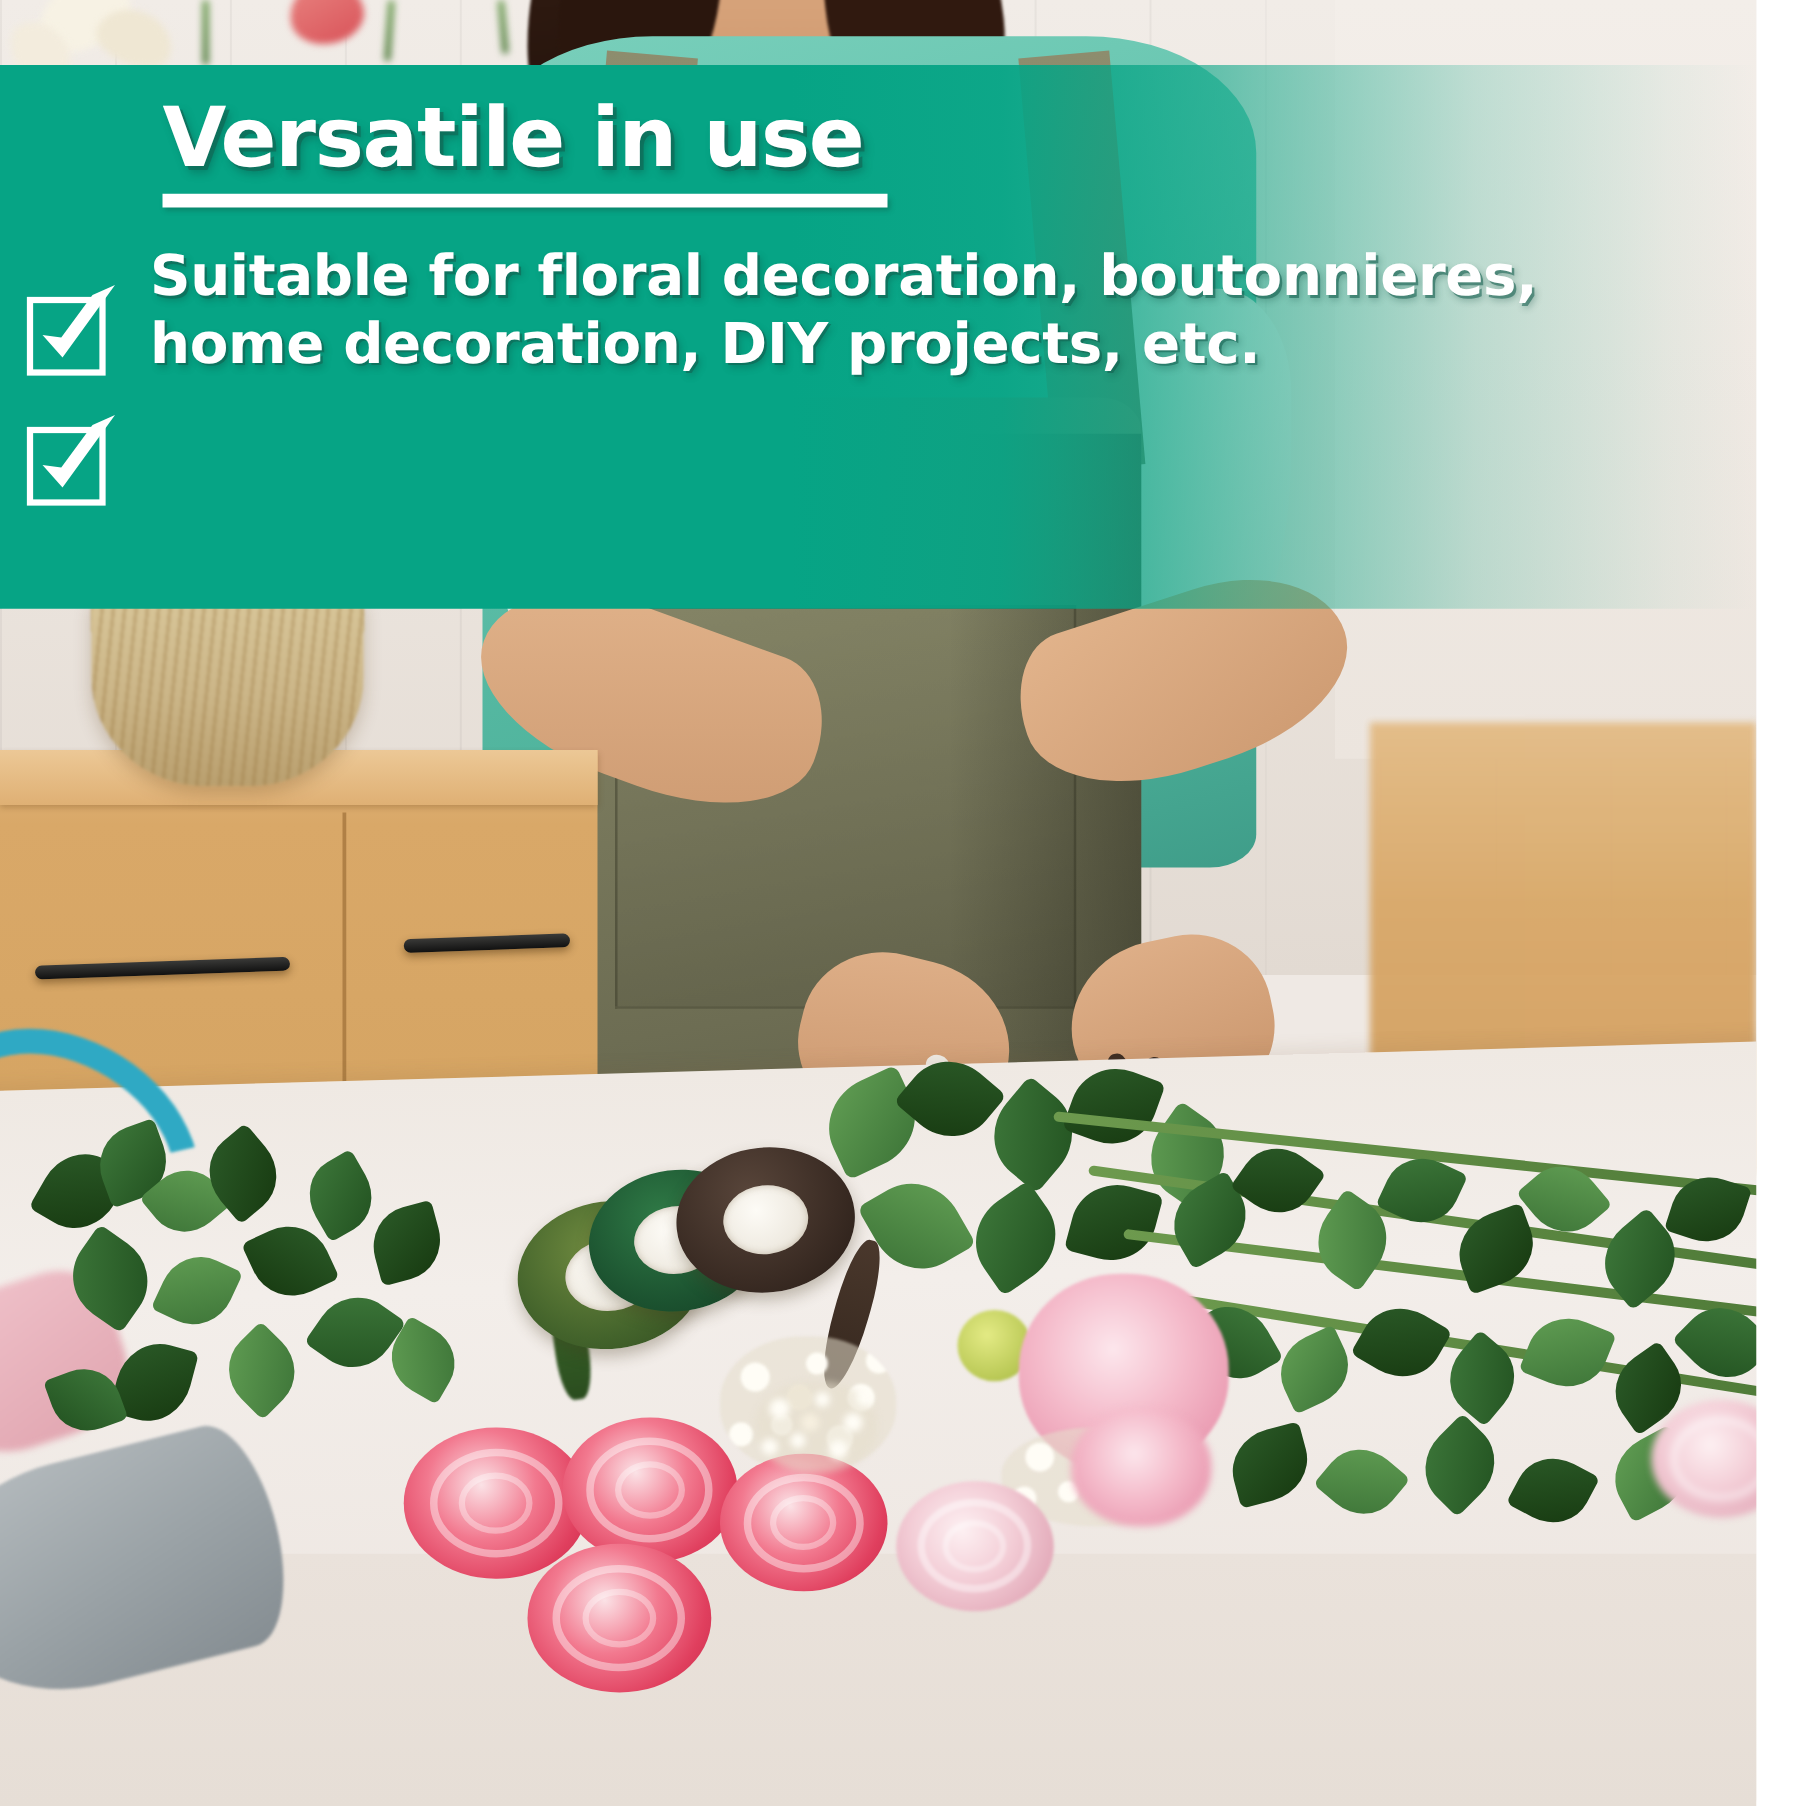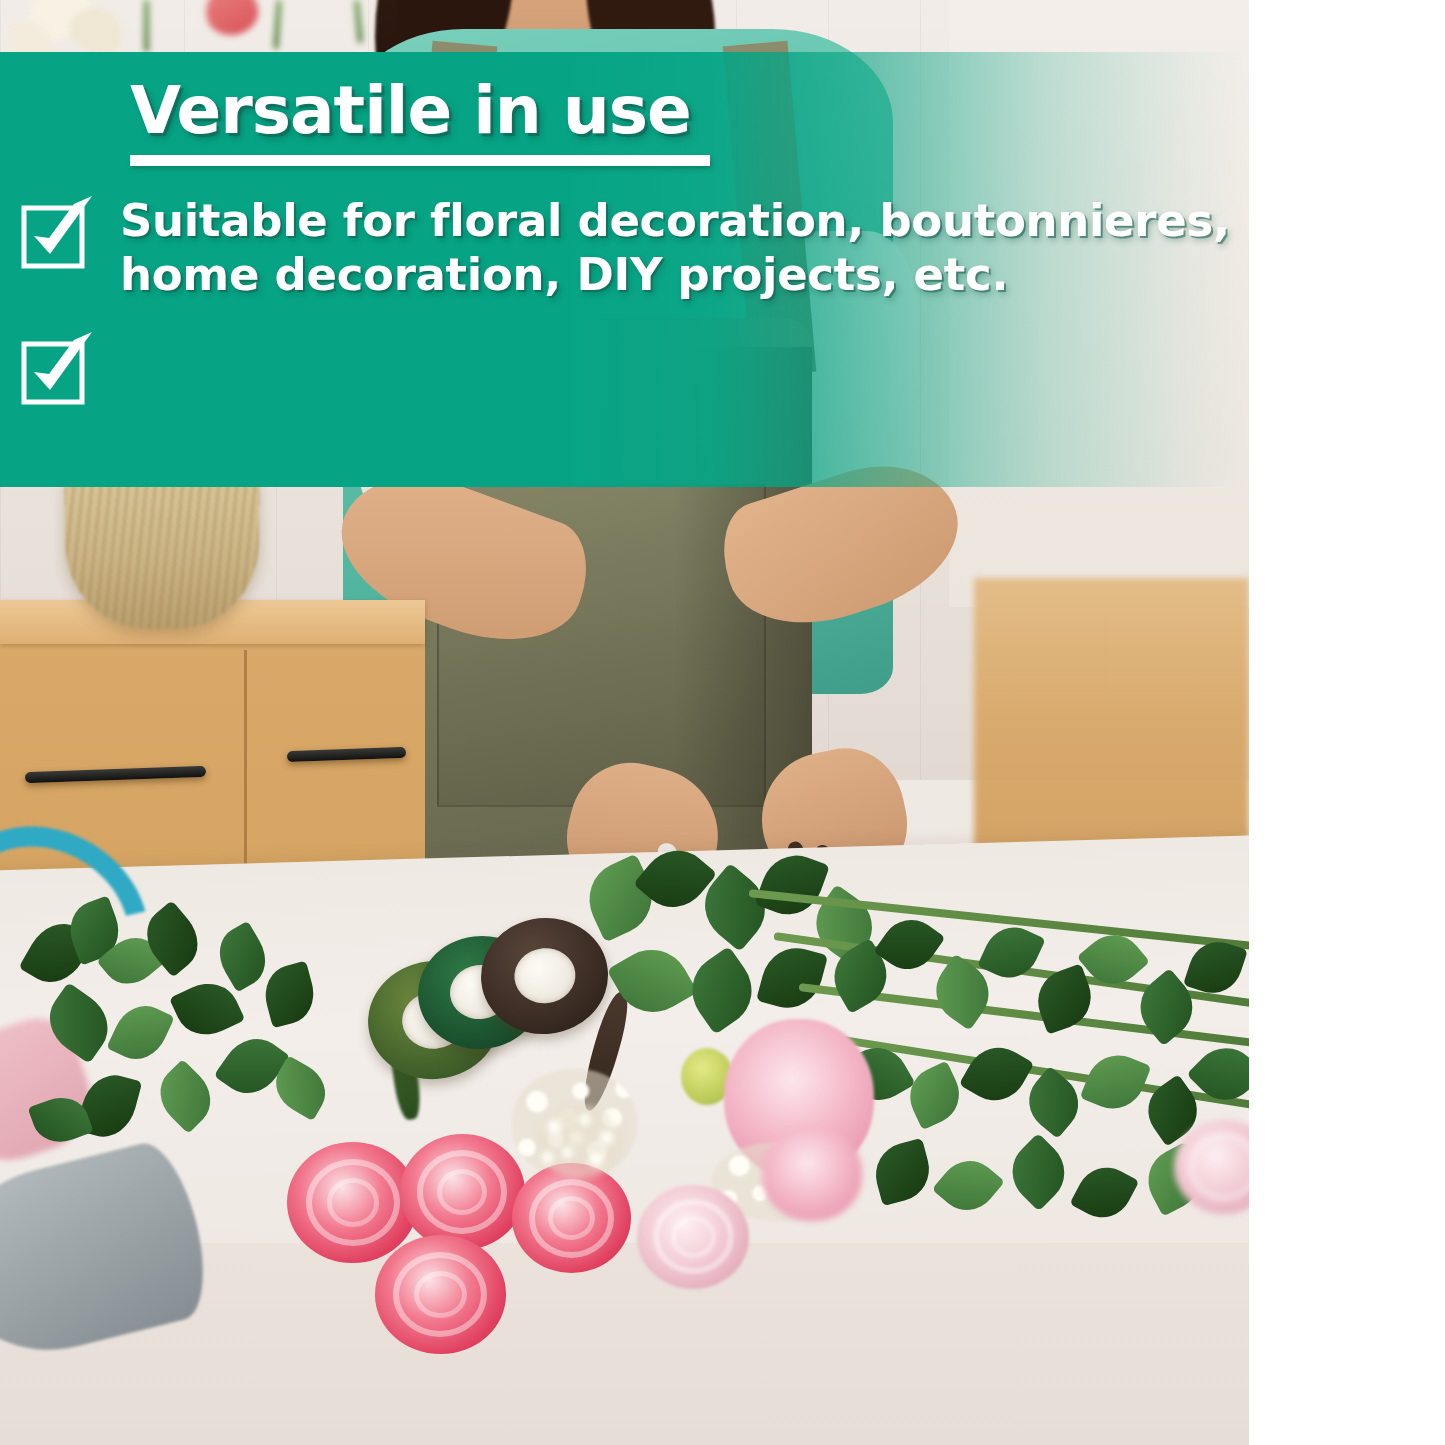--- a/index.html
+++ b/index.html
@@ -1,20 +1,20 @@
 <!DOCTYPE html>
 <html><head>
 <meta charset="utf-8">
 <style>
   html,body{margin:0;padding:0;background:#fff;}
   body{font-family:"Liberation Sans",sans-serif;}
 
   .shot{
     position:relative;
-    width:1249px;height:1445px;
+    width:1405px;height:1445px;
     overflow:hidden;
     background:#efe9e4;
   }
 
   
   .photo{position:absolute;inset:0;overflow:hidden;}
 
   
   .wall{
     position:absolute;left:0;top:0;width:100%;height:54%;
@@ -313,21 +313,21 @@
     white-space:nowrap;
   }
   .headline-underline{
     position:absolute;left:130px;top:103px;
     width:580px;height:11px;background:#ffffff;
     box-shadow:2px 3px 4px rgba(15,85,68,.40);
   }
 
   .bullets{position:absolute;left:0;top:142px;width:100%;}
   .bullet{
-    position:relative;display:flex;align-items:flex-start;
+    position:relative;display:flex;align-items:flex-end;
     margin-bottom:28px;
   }
   .cbox{
     position:relative;flex:0 0 auto;
     width:72px;height:72px;margin-left:20px;margin-top:4px;
   }
   .cbox svg{display:block;overflow:visible;}
   .btext{
     margin-left:28px;
     font-size:45px;line-height:1.20;font-weight:700;color:#ffffff;

